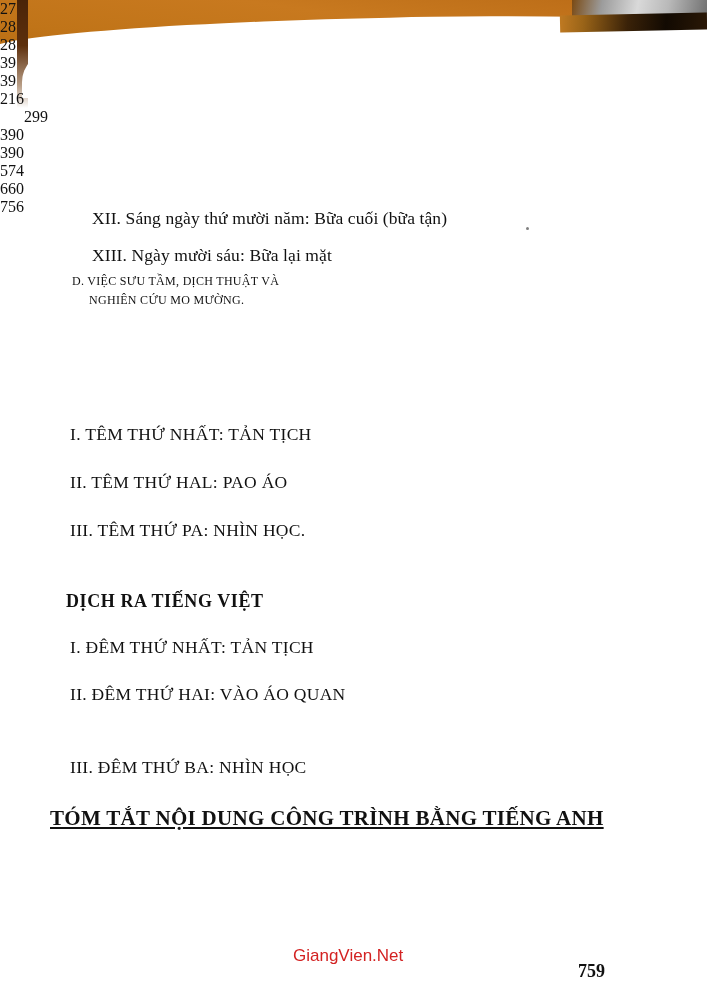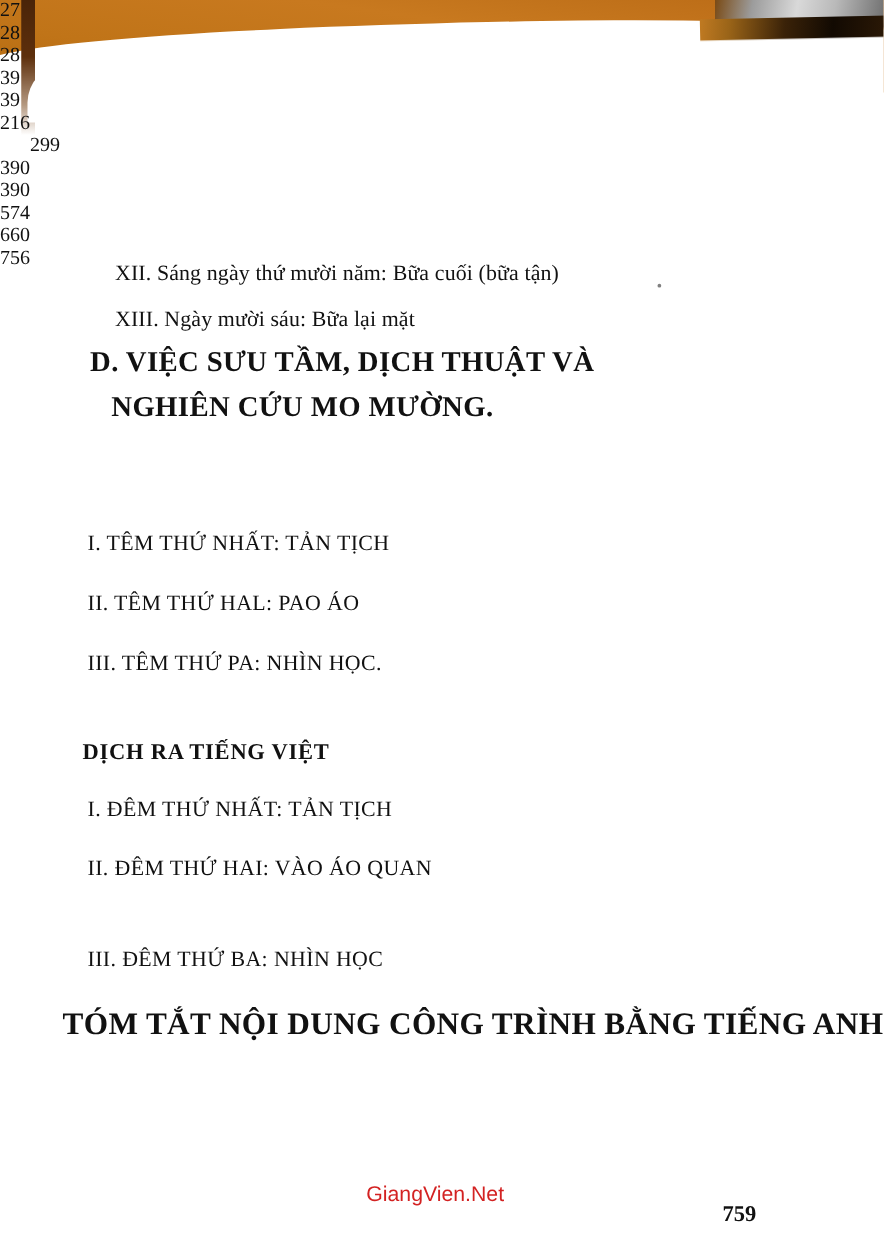--- a/index.html
+++ b/index.html
@@ -118,27 +118,28 @@
     font-size: 17.5px;
     font-weight: 400;
     letter-spacing: .3px;
   }
   .entry-section {
     font-size: 18px;
     font-weight: 700;
     letter-spacing: .6px;
   }
   .entry-major {
-    font-size: 25px;
+    font-size: 21px;
     font-weight: 700;
     letter-spacing: .3px;
+    text-decoration: underline;
   }
   .entry-block {
-    font-size: 23px;
-    font-weight: 700;
+    font-size: 12px;
+    font-weight: 400;
     letter-spacing: .3px;
     line-height: 1.55;
     white-space: normal;
   }
   .entry-block .l2 { padding-left: 17px; display: block; }
 
   
   .watermark {
     position: absolute;
     left: 293px;

